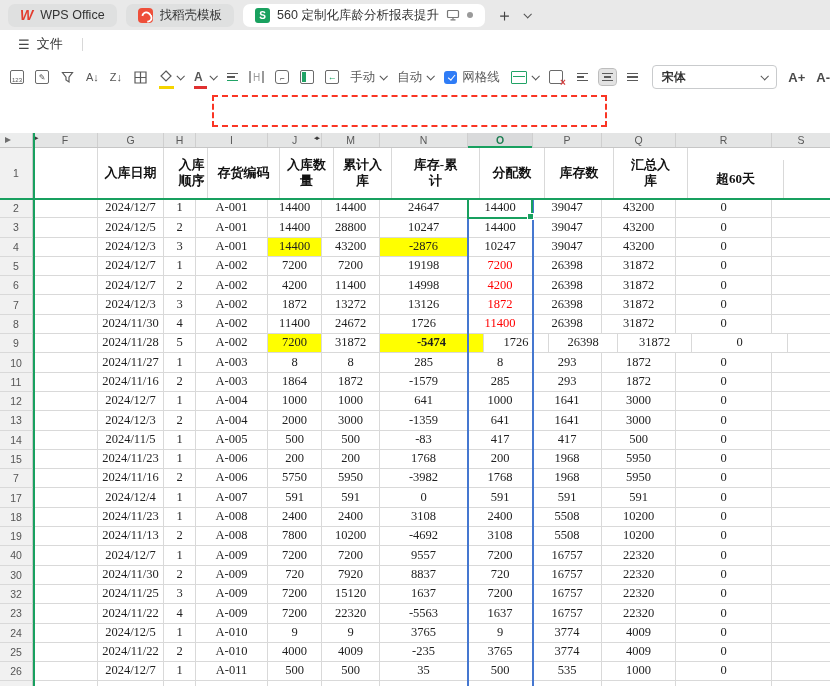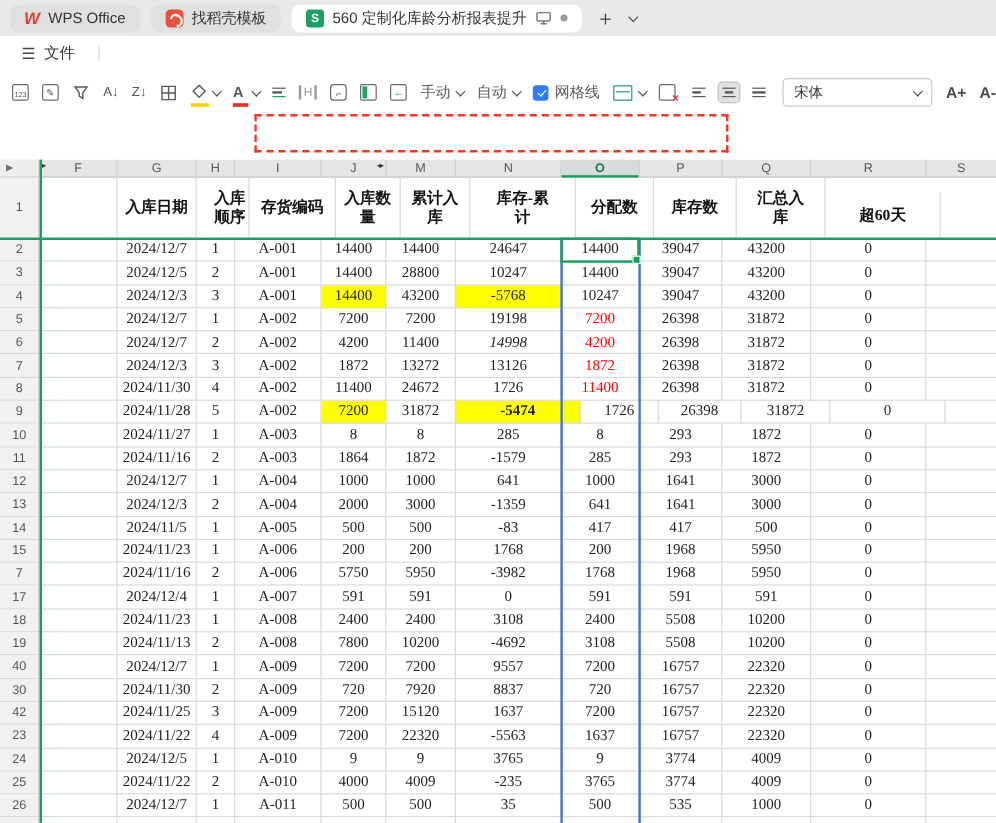--- a/index.html
+++ b/index.html
@@ -39,21 +39,21 @@
   .grp{display:flex;align-items:center;gap:3px;}
   .ddl{display:flex;align-items:center;gap:5px;}
   .checkbox{width:13px;height:13px;border-radius:3px;background:#2f7cf6;display:flex;align-items:center;justify-content:center;}
   .checkbox i{display:block;width:3px;height:6px;border-right:1.8px solid #fff;border-bottom:1.8px solid #fff;
               transform:rotate(40deg) translateY(-1px);}
   .alignwrap{display:flex;align-items:center;gap:8px;}
   .alns{display:flex;flex-direction:column;gap:2px;padding:4px 3px;border-radius:3px;}
   .alns b{display:block;height:1.5px;background:#5a5a5a;}
   .alns.active{background:#e2e2e2;outline:1px solid #bdbdbd;}
   .fontbox{width:132px;height:24px;border:1px solid #c9cbcd;border-radius:4px;display:flex;
-           align-items:center;padding:0 9px;box-sizing:border-box;justify-content:space-between;font-size:12px;color:#333;}
+           align-items:center;padding:0 9px;box-sizing:border-box;justify-content:space-between;font-size:12px;color:#333;font-weight:bold;}
   .afont{font-size:13px;color:#4a4a4a;font-weight:bold;letter-spacing:0;}
   .greenbit{background:#21a366;}
 
   
   .formulabar{height:37px;display:flex;align-items:center;background:#fff;border-top:1px solid #ececec;
               border-bottom:1px solid #cfcfcf;box-sizing:border-box;padding-left:6px;position:relative;}
   .namebox{width:152px;height:25px;border:1px solid #c9cbcd;border-radius:13px;display:flex;align-items:center;
            justify-content:center;position:relative;font-size:12.5px;color:#222;}
   .namebox .caret{position:absolute;right:10px;top:9px;}
   .zoomout{margin-left:26px;}
@@ -321,21 +321,21 @@
           <div class="cell last"></div>
         </div>
         <div class="grid-row">
           <div class="rowhdr">4</div>
           <div class="cell" style="width: 65px;"></div>
           <div class="cell" style="width: 66px;">2024/12/3</div>
           <div class="cell" style="width: 32px;">3</div>
           <div class="cell" style="width: 72px;">A-001</div>
           <div class="cell hl" style="width: 54px;">14400</div>
           <div class="cell" style="width: 58px;">43200</div>
-          <div class="cell hl" style="width: 88px;">-5768</div>
+          <div class="cell hl" style="width: 88px;">-2876</div>
           <div class="cell" style="width: 65px;">10247</div>
           <div class="cell" style="width: 69px;">39047</div>
           <div class="cell" style="width: 74px;">43200</div>
           <div class="cell" style="width: 96px;">0</div>
           <div class="cell last"></div>
         </div>
         <div class="grid-row">
           <div class="rowhdr">5</div>
           <div class="cell" style="width: 65px;"></div>
           <div class="cell" style="width: 66px;">2024/12/7</div>
@@ -351,21 +351,21 @@
           <div class="cell last"></div>
         </div>
         <div class="grid-row">
           <div class="rowhdr">6</div>
           <div class="cell" style="width: 65px;"></div>
           <div class="cell" style="width: 66px;">2024/12/7</div>
           <div class="cell" style="width: 32px;">2</div>
           <div class="cell" style="width: 72px;">A-002</div>
           <div class="cell" style="width: 54px;">4200</div>
           <div class="cell" style="width: 58px;">11400</div>
-          <div class="cell" style="width: 88px; font-style: italic;">14998</div>
+          <div class="cell" style="width: 88px;">14998</div>
           <div class="cell red" style="width: 65px;">4200</div>
           <div class="cell" style="width: 69px;">26398</div>
           <div class="cell" style="width: 74px;">31872</div>
           <div class="cell" style="width: 96px;">0</div>
           <div class="cell last"></div>
         </div>
         <div class="grid-row">
           <div class="rowhdr">7</div>
           <div class="cell" style="width: 65px;"></div>
           <div class="cell" style="width: 66px;">2024/12/3</div>
@@ -584,21 +584,21 @@
           <div class="cell" style="width: 54px;">720</div>
           <div class="cell" style="width: 58px;">7920</div>
           <div class="cell" style="width: 88px;">8837</div>
           <div class="cell" style="width: 65px;">720</div>
           <div class="cell" style="width: 69px;">16757</div>
           <div class="cell" style="width: 74px;">22320</div>
           <div class="cell" style="width: 96px;">0</div>
           <div class="cell last"></div>
         </div>
         <div class="grid-row">
-          <div class="rowhdr">42</div>
+          <div class="rowhdr">32</div>
           <div class="cell" style="width: 65px;"></div>
           <div class="cell" style="width: 66px;">2024/11/25</div>
           <div class="cell" style="width: 32px;">3</div>
           <div class="cell" style="width: 72px;">A-009</div>
           <div class="cell" style="width: 54px;">7200</div>
           <div class="cell" style="width: 58px;">15120</div>
           <div class="cell" style="width: 88px;">1637</div>
           <div class="cell" style="width: 65px;">7200</div>
           <div class="cell" style="width: 69px;">16757</div>
           <div class="cell" style="width: 74px;">22320</div>

